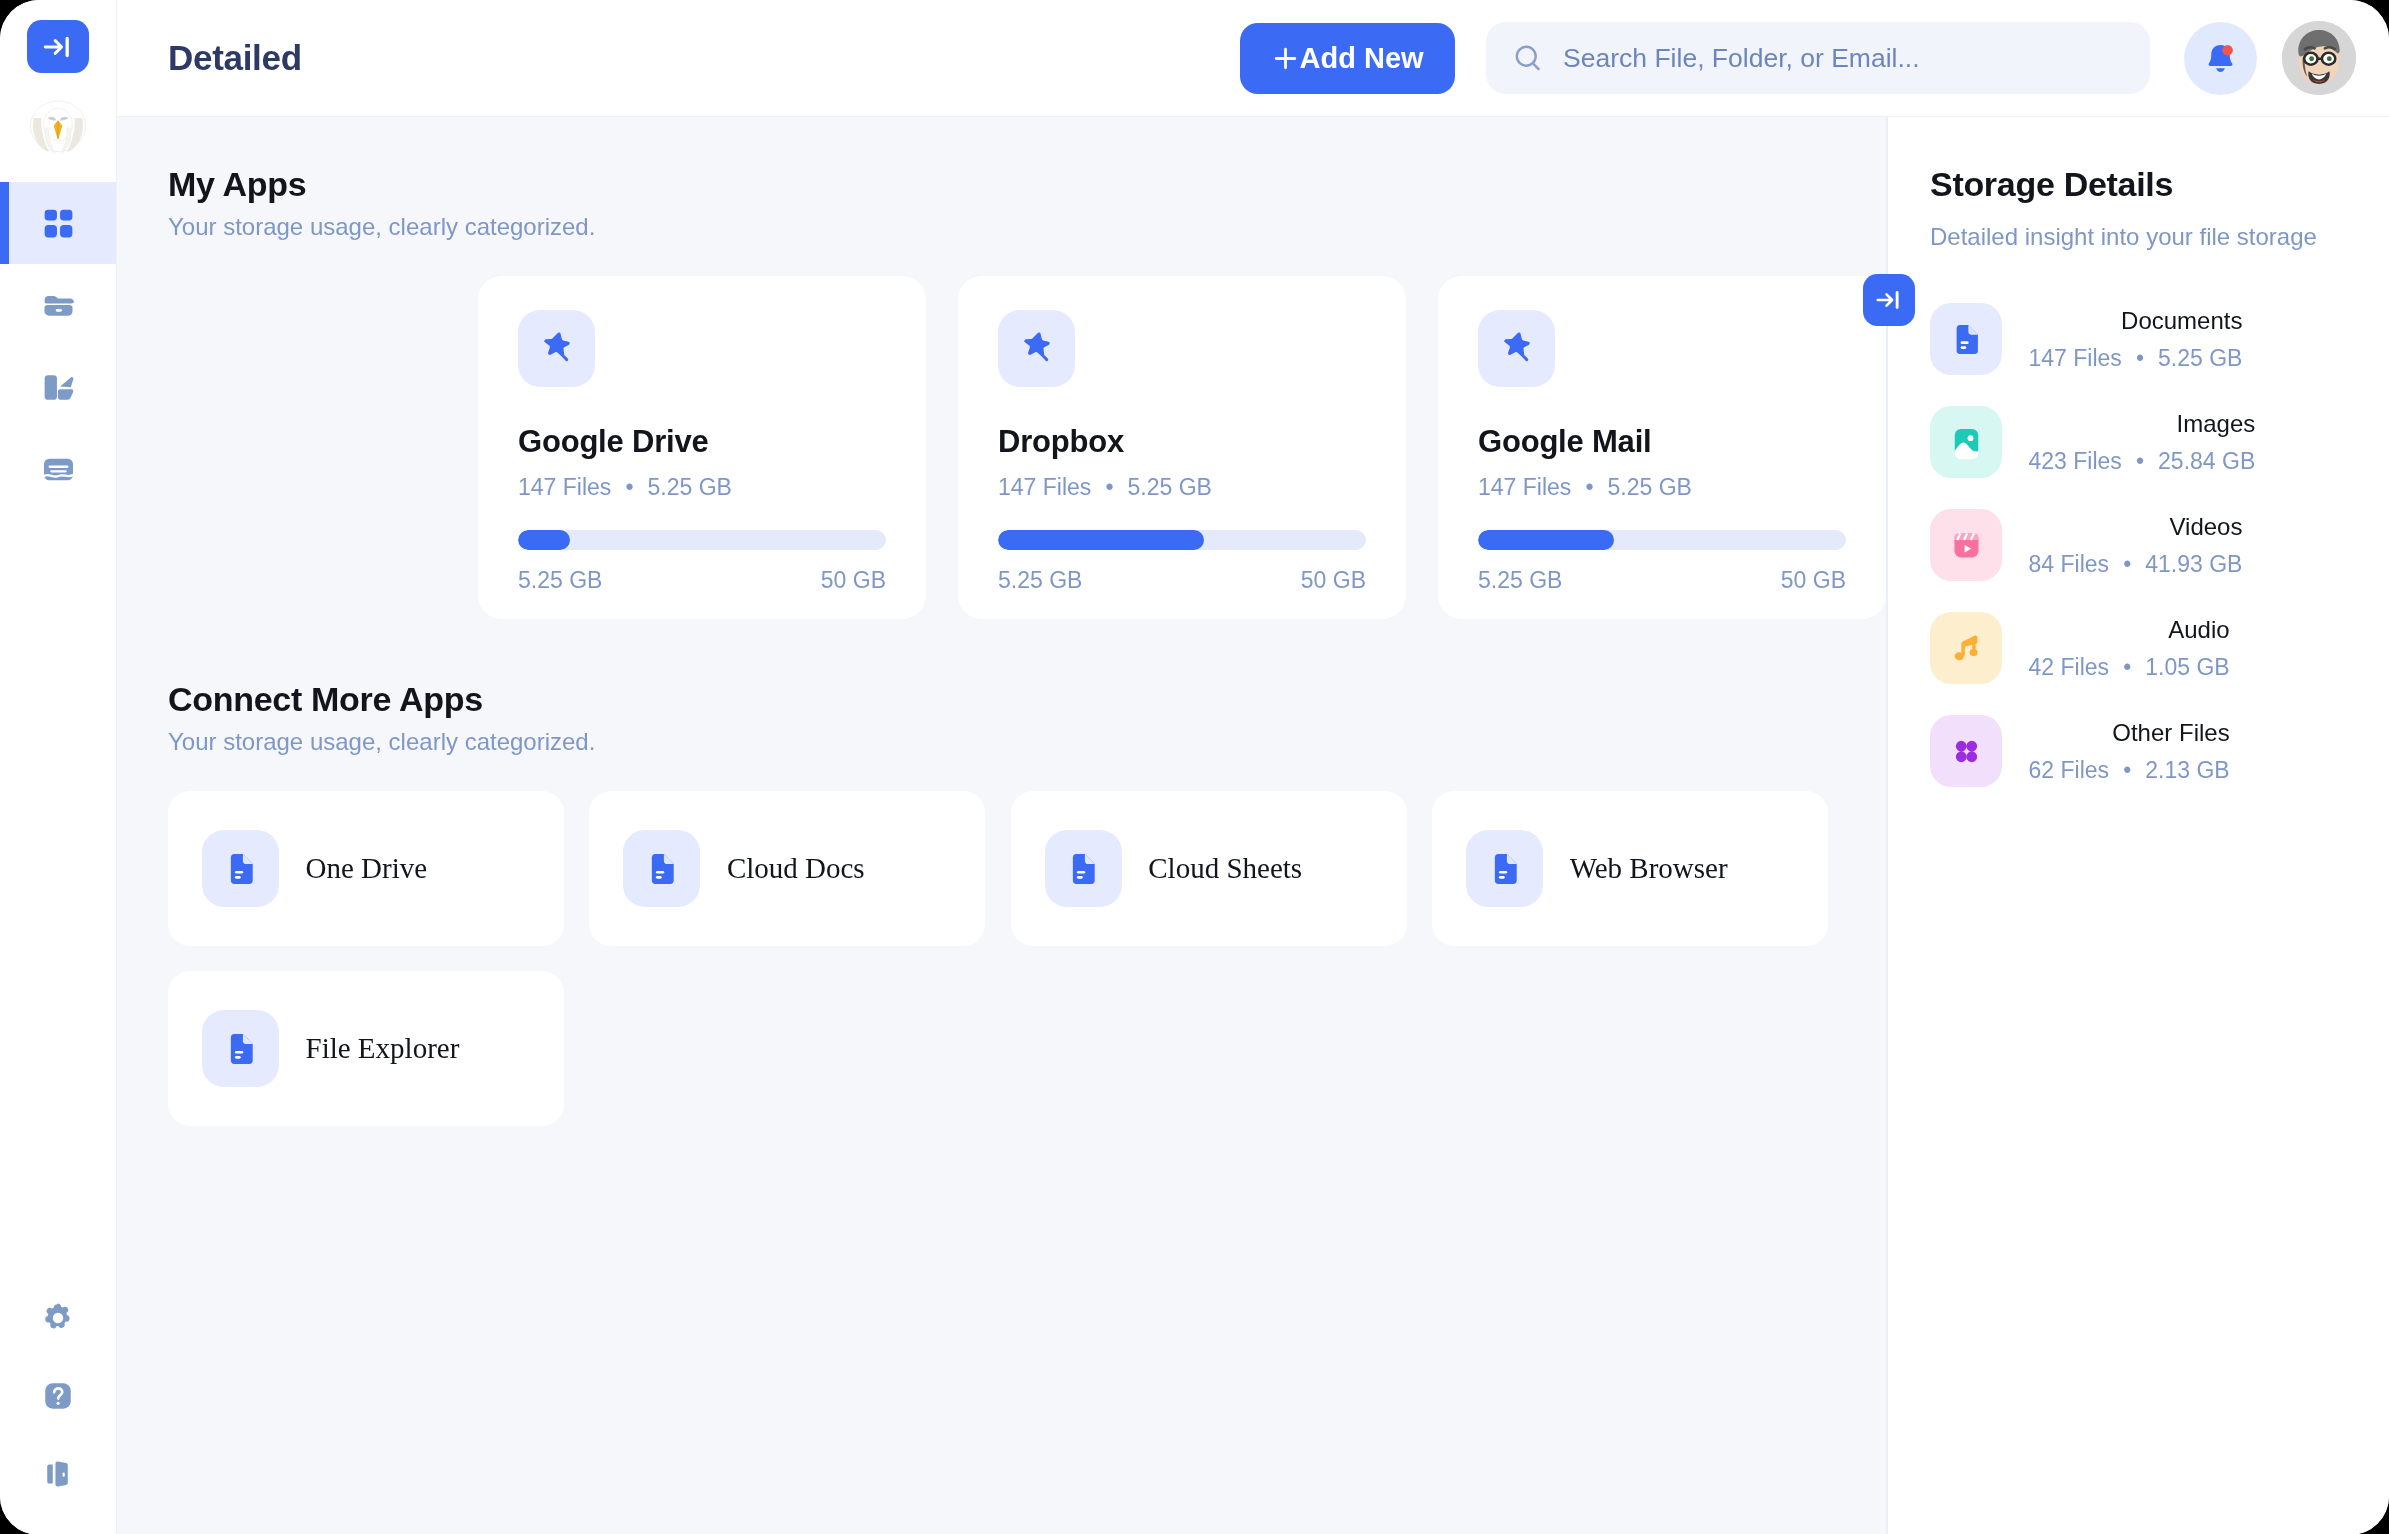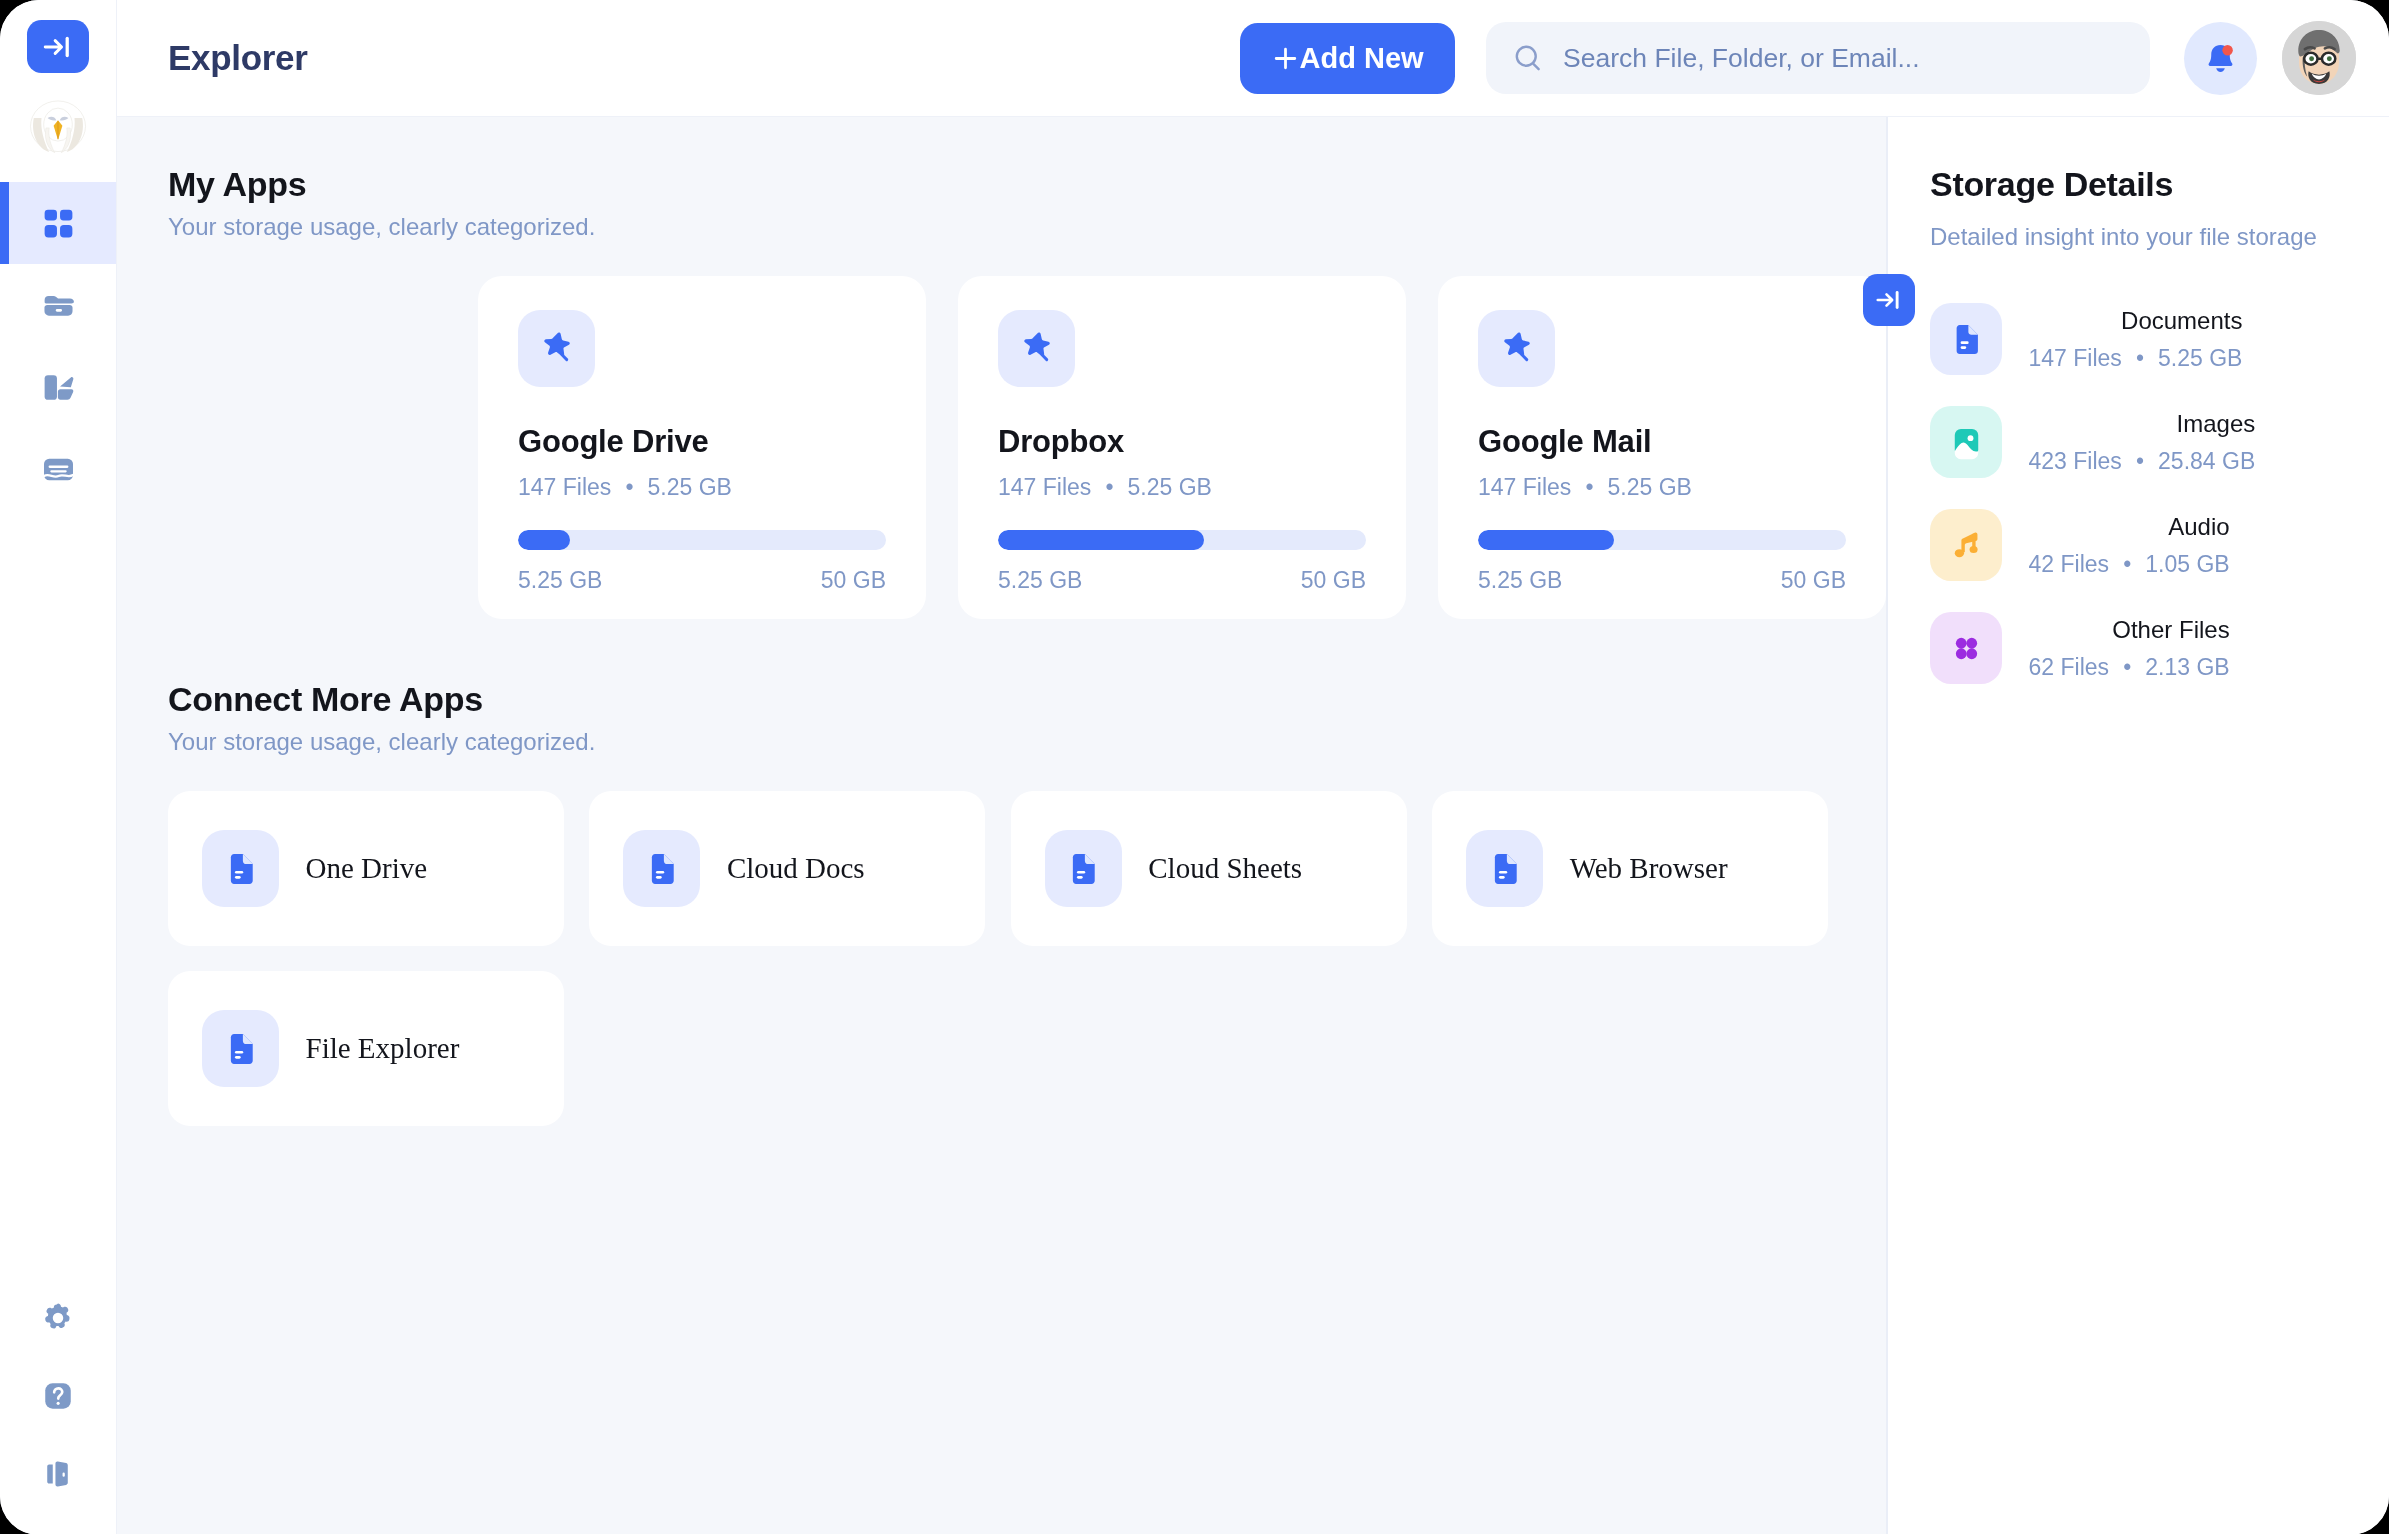--- a/index.html
+++ b/index.html
@@ -256,21 +256,21 @@
           <path d="M10.2 4.6c0-.9.8-1.6 1.7-1.4l5.8 1.1c.7.1 1.2.8 1.2 1.5v12.4c0 .7-.5 1.3-1.2 1.5l-5.8 1.1c-.9.2-1.7-.5-1.7-1.4Z" fill="#7e9ac7"></path>
           <rect x="15.2" y="11" width="1.6" height="3" rx="0.8" fill="#ffffff"></rect>
         </svg>
       </div>
     </div>
   </aside>
 
   <div class="main-col">
 
     <header class="topbar">
-      <div class="page-title">Explorer</div>
+      <div class="page-title">Detailed</div>
       <div class="topbar-spacer"></div>
 
       <button class="add-new-btn">
         <svg class="plus-ico" viewBox="0 0 24 24">
           <path d="M12 4.3v15.4M4.3 12h15.4" stroke="#ffffff" stroke-width="2.3" stroke-linecap="round"></path>
         </svg>
         <span>Add New</span>
       </button>
 
       <div class="search-wrap">
@@ -501,20 +501,38 @@
             <div>
               <div class="storage-name">Images</div>
               <div class="storage-meta">
                 <span>423 Files</span>
                 <span class="dot">•</span>
                 <span>25.84 GB</span>
               </div>
             </div>
           </div>
 
+          <div class="storage-item">
+            <div class="storage-ico" style="background:#fde0ea">
+              <svg viewBox="0 0 24 24">
+                <rect x="4.2" y="4.2" width="15.6" height="15.6" rx="4.4" fill="#f9709f"></rect>
+                <path d="M4.2 8.4h15.6V6.6c0-1.3-1.1-2.4-2.4-2.4H6.6c-1.3 0-2.4 1.1-2.4 2.4Z" fill="#fca4c3"></path>
+                <path d="M8 4.2 6 8.4M12.4 4.2l-2 4.2M16.8 4.2l-2 4.2" stroke="#ffffff" stroke-width="1.35"></path>
+                <path d="M10.8 11.6l4.2 2.5-4.2 2.5Z" fill="#ffffff"></path>
+              </svg>
+            </div>
+            <div>
+              <div class="storage-name">Videos</div>
+              <div class="storage-meta">
+                <span>84 Files</span>
+                <span class="dot">•</span>
+                <span>41.93 GB</span>
+              </div>
+            </div>
+          </div>
 
           <div class="storage-item">
             <div class="storage-ico" style="background:#fdeecd">
               <svg viewBox="0 0 24 24">
                 <path d="M17.6 3.6c.8-.2 1.5.4 1.5 1.2v3c0 .6-.4 1.1-1 1.2l-6.2 1.5c-.6.1-1 .6-1 1.2v4.6h-2.2V8.6c0-.6.4-1.1 1-1.2Z" fill="#fbaf35"></path>
                 <ellipse cx="7.4" cy="17" rx="3" ry="2.6" fill="#fbaf35"></ellipse>
                 <ellipse cx="16.6" cy="14.6" rx="2.6" ry="2.3" fill="#fbaf35"></ellipse>
                 <path d="M17.9 4v10.6h-2.2V4.5Z" fill="#fbaf35"></path>
               </svg>
             </div>

